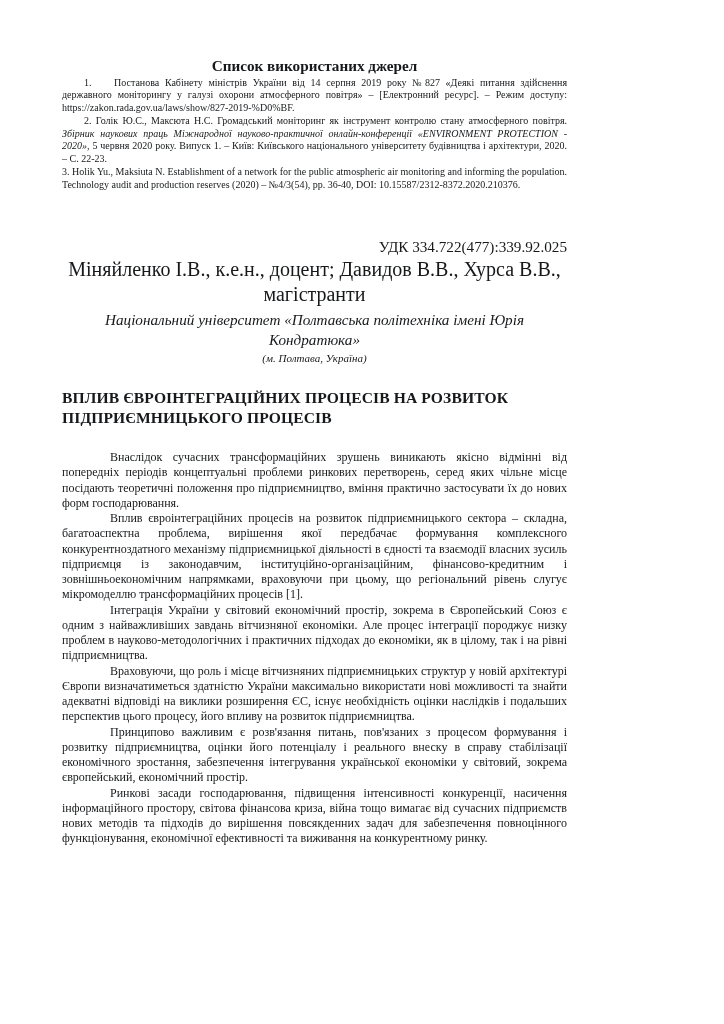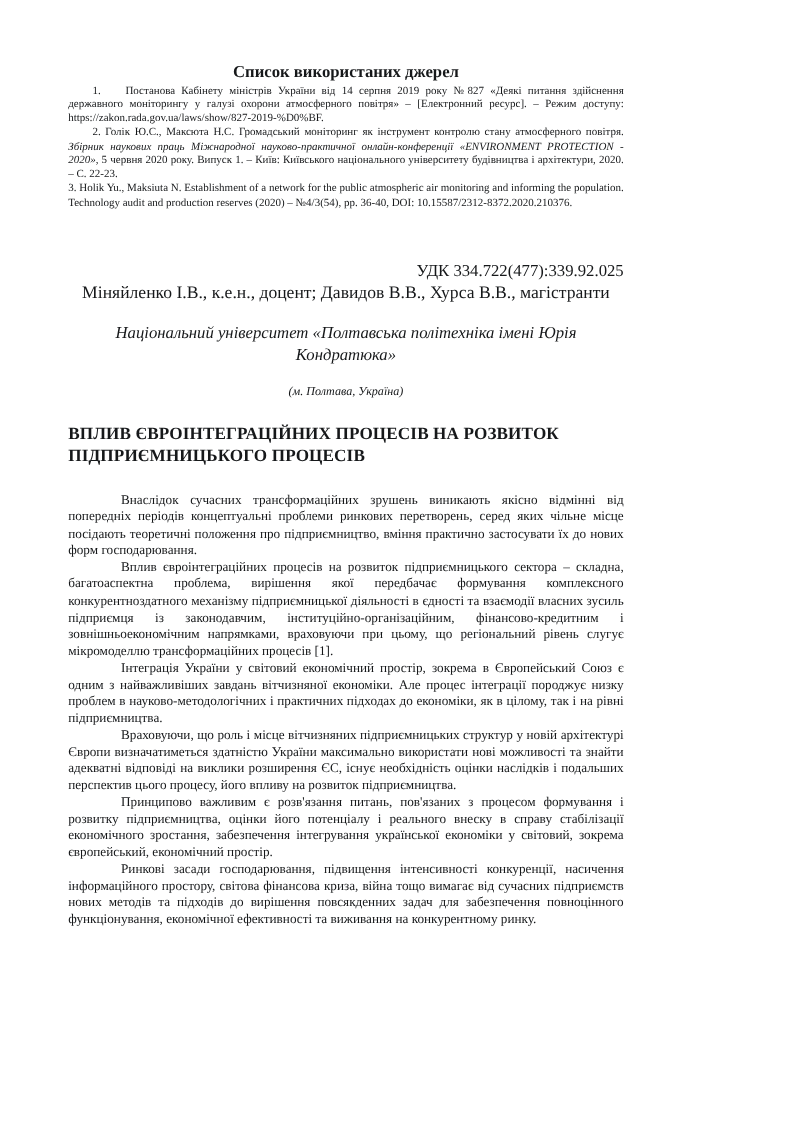--- a/index.html
+++ b/index.html
@@ -73,31 +73,31 @@
 
   .udc {
     font-size: 15.2px;
     line-height: 1.28;
     text-align: right;
     margin: 0;
   }
 
   .authors {
     text-align: center;
-    font-size: 16px;
+    font-size: 20px;
     line-height: 1.29;
     margin: 0;
   }
 
   .affil {
     text-align: center;
     font-style: italic;
     font-size: 15.2px;
     line-height: 1.29;
-    margin: 16px;
+    margin: 2px;
   }
 
   .city {
     text-align: center;
     font-style: italic;
     font-size: 11px;
     line-height: 1.29;
     margin: 0;
   }
 

